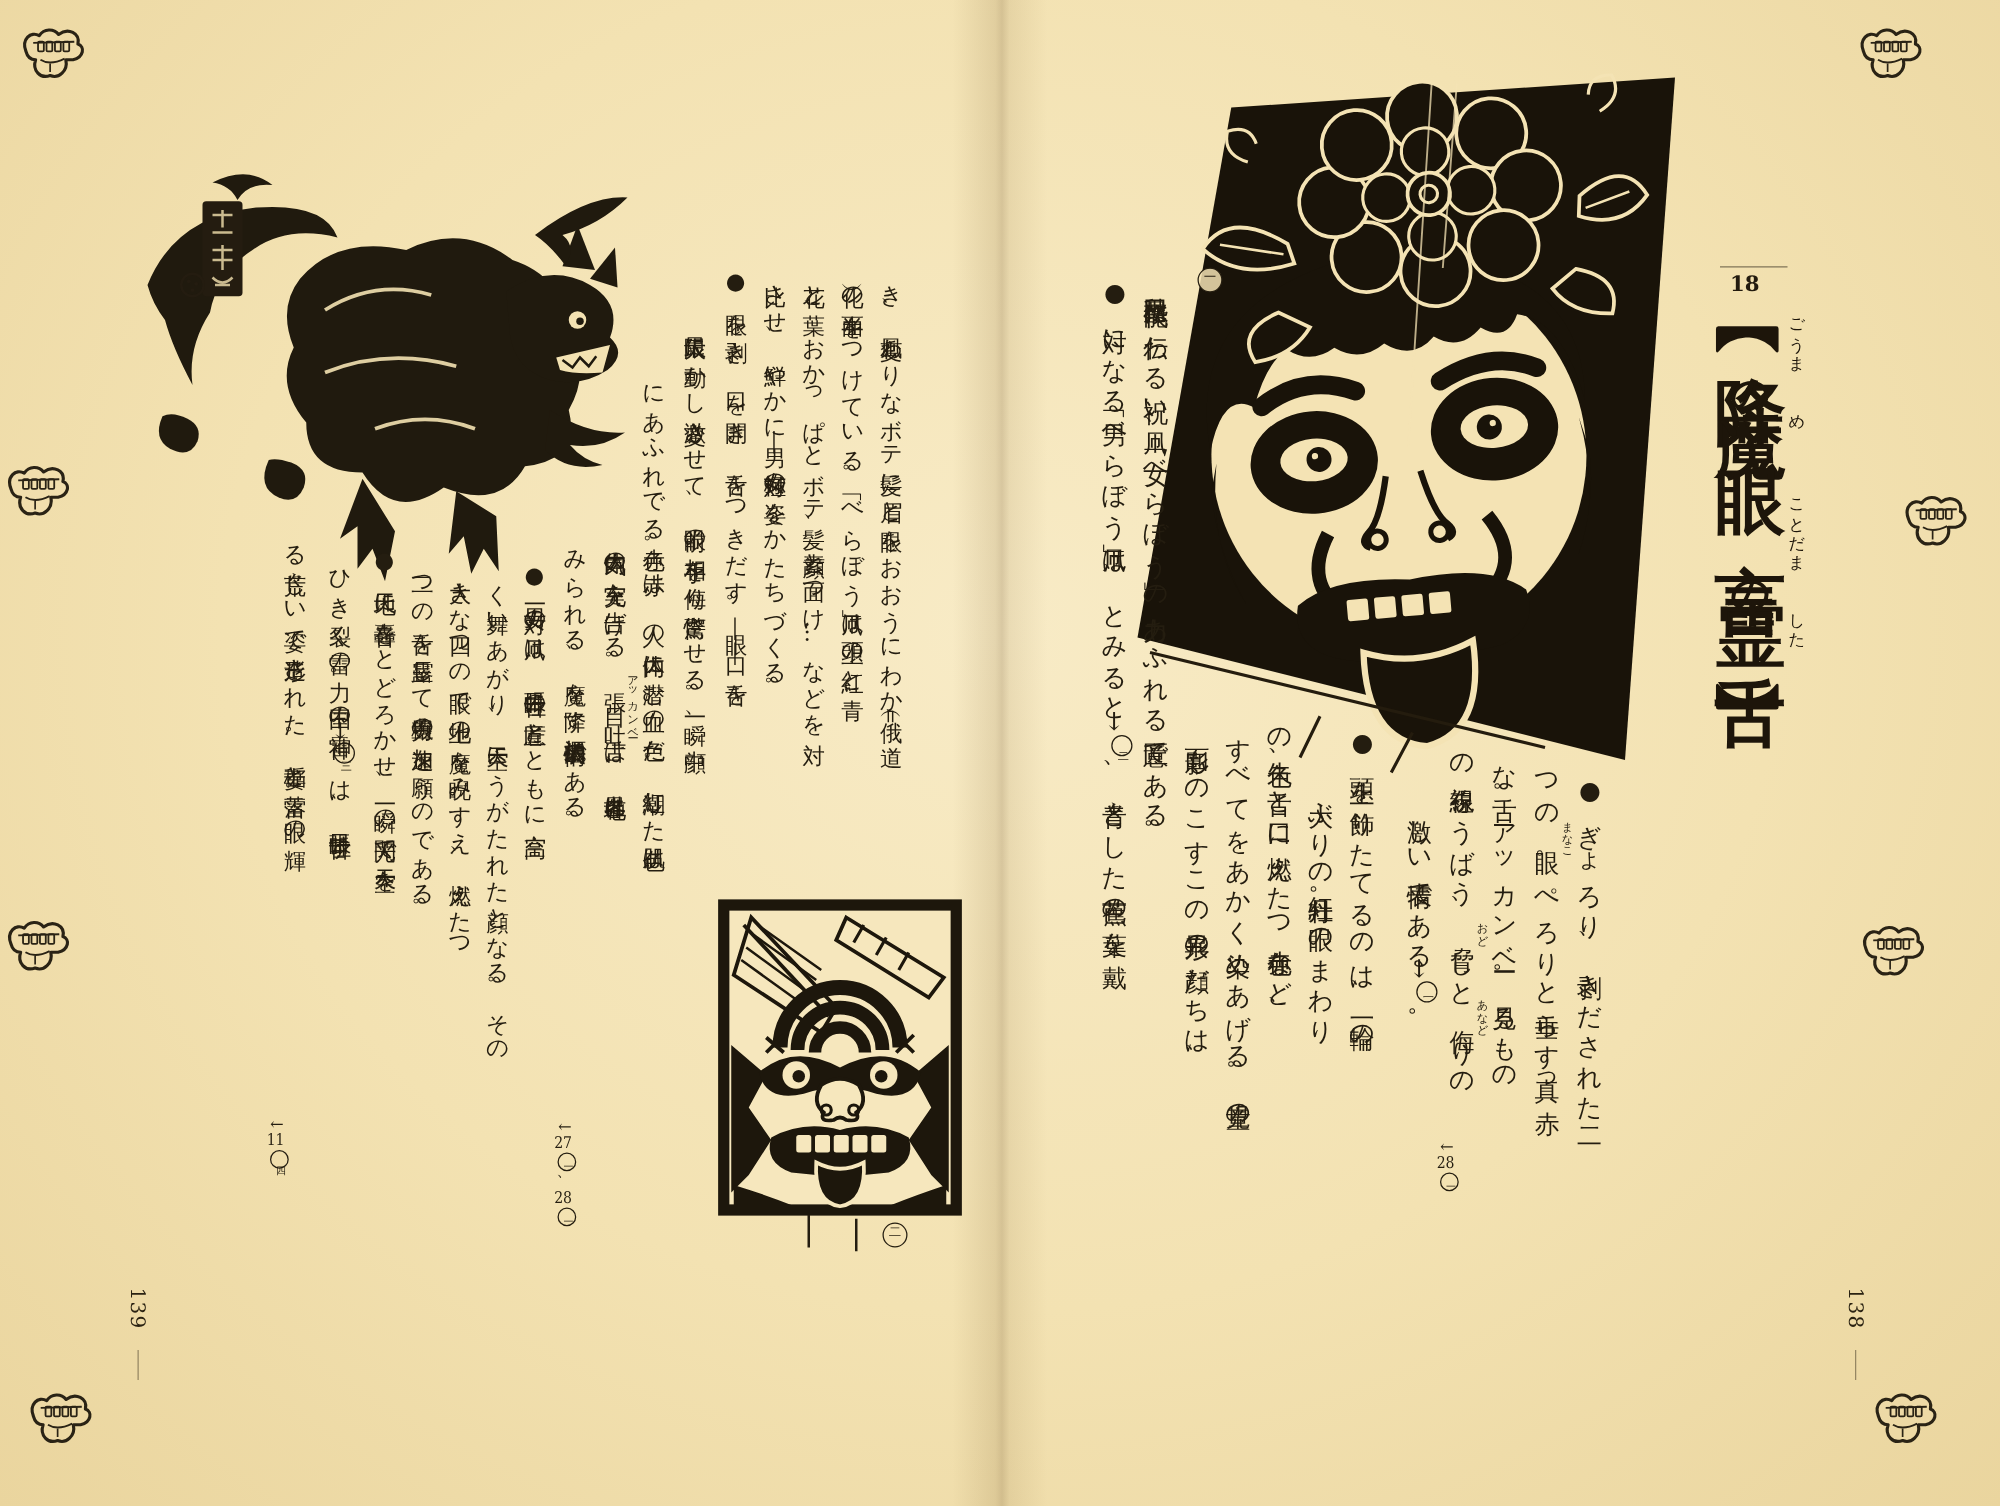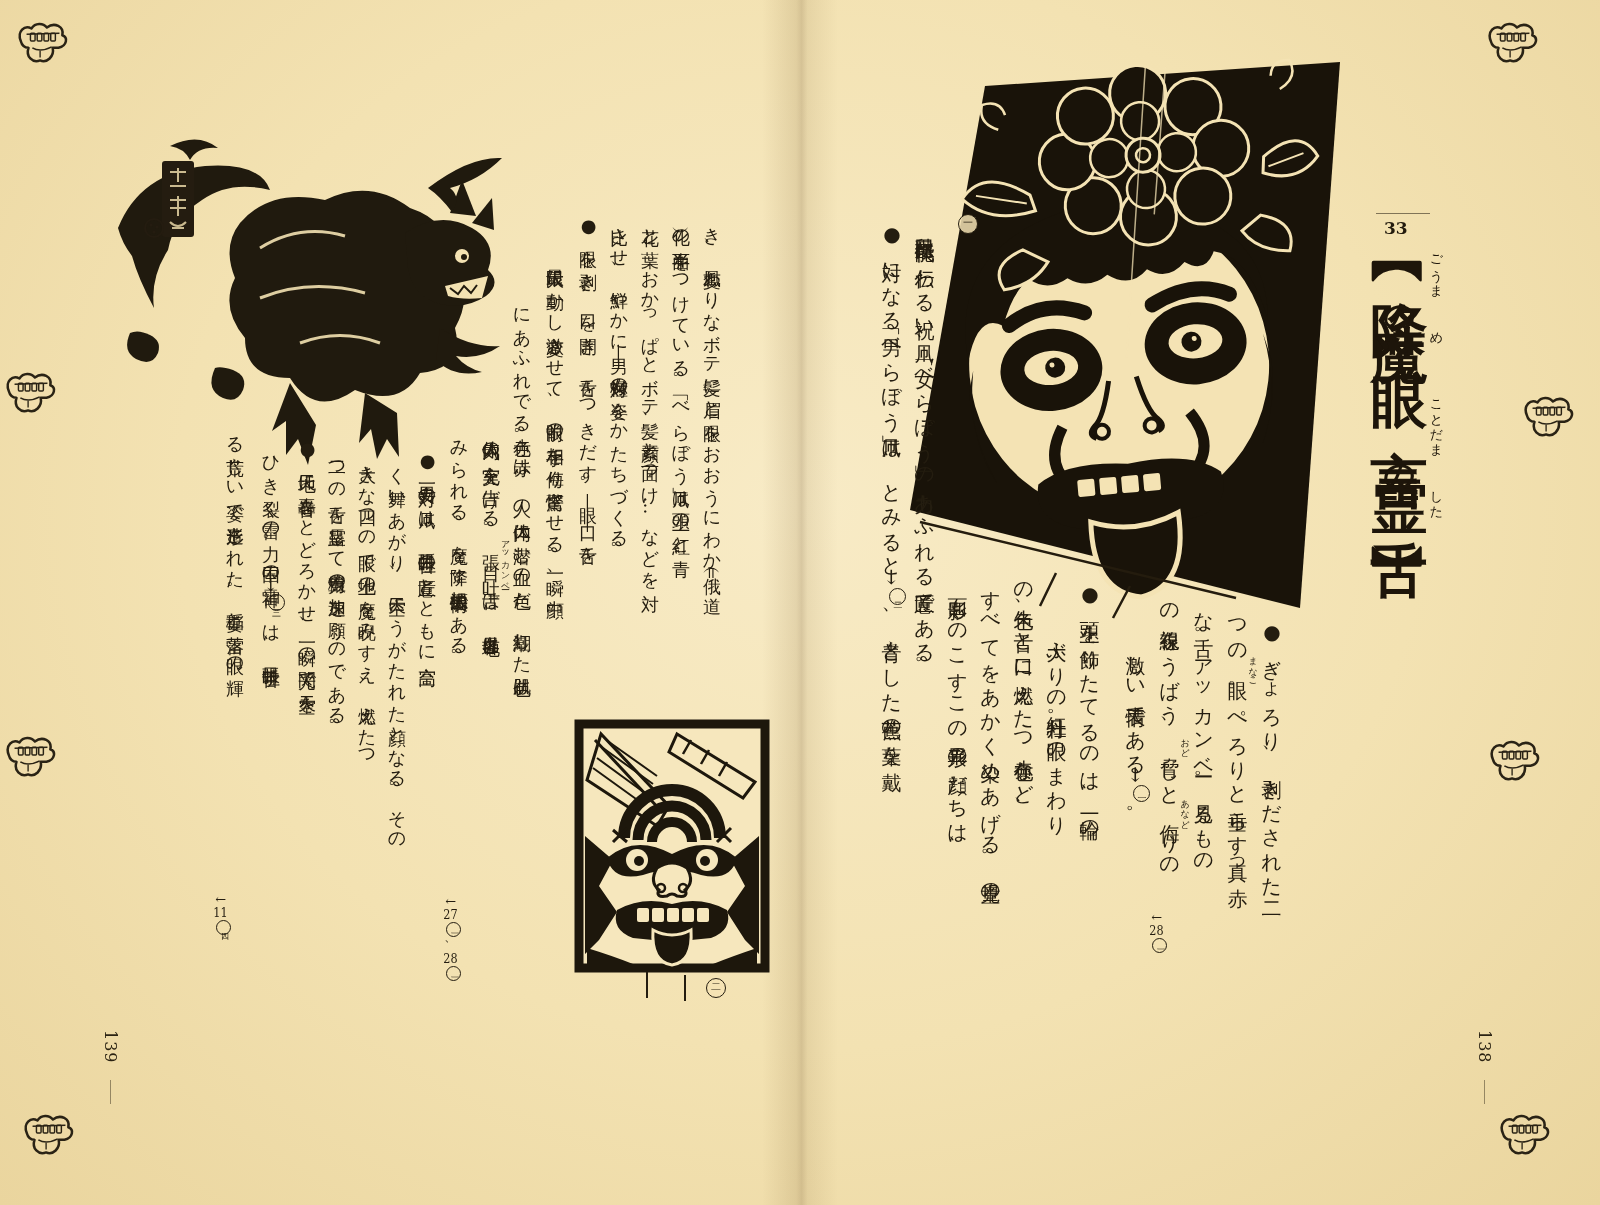--- a/index.html
+++ b/index.html
@@ -232,21 +232,21 @@
         <path d="M158,92 q-20,-8 -14,-26 q18,-4 22,12 M442,76 q20,-10 12,-28 q-18,-2 -20,14" stroke="#f4e3b4" stroke-width="2.5" fill="none"></path>
         <path d="M310,42 L266,330 M330,44 L306,190" stroke="#f4e3b4" stroke-width="1.5" opacity="0.75" fill="none"></path>
       </g>
       <path d="M62,494 L378,570" stroke="#241c0e" stroke-width="2.5" fill="none"></path>
       <path d="M198,545 L182,578 M272,558 L255,590" stroke="#241c0e" stroke-width="2.5" fill="none"></path>
     </svg>
 
     <div class="figlabel" id="figlabel-138" style="left:958px;top:214px">一</div>
 
     <div class="title-rule"></div>
-    <div class="chapter-no">33</div>
+    <div class="chapter-no">18</div>
     <div class="title-col" id="title-col"><ruby>【</ruby><ruby>降魔<rt>ごうま</rt></ruby><ruby class="small-kana">の</ruby><ruby>眼<rt>め</rt></ruby><ruby>、</ruby><ruby>言霊<rt>ことだま</rt></ruby><ruby class="small-kana">の</ruby><ruby>舌<rt>した</rt></ruby><ruby>】</ruby></div>
 
     <div id="cols-138">
         <div class="vcol c138" style="left: 1262px; top: 620px;">●ぎょろり、剥きだされた二</div>
         <div class="vcol c138" style="left: 1228px; top: 606px;">つの<ruby>眼<rt>まなこ</rt></ruby>。ぺろりと垂らす真っ赤</div>
         <div class="vcol c138" style="left: 1194px; top: 598px;">な舌。アッカンベー。見るもの</div>
         <div class="vcol c138" style="left: 1160px; top: 590px;">の視線をうばう、<ruby>脅<rt>おど</rt></ruby>しと<ruby>侮<rt>あなど</rt></ruby>りの</div>
         <div class="vcol c138" style="left: 1126px; top: 640px;">激しい表情である→<span class="circ">一</span>。</div>
         <div class="vcol c138" style="left: 1080px; top: 582px;">●頭上を飾りたてるのは、一輪の</div>
         <div class="vcol c138" style="left: 1047px; top: 627px;">大ぶりの紅牡丹。眼のまわり</div>

